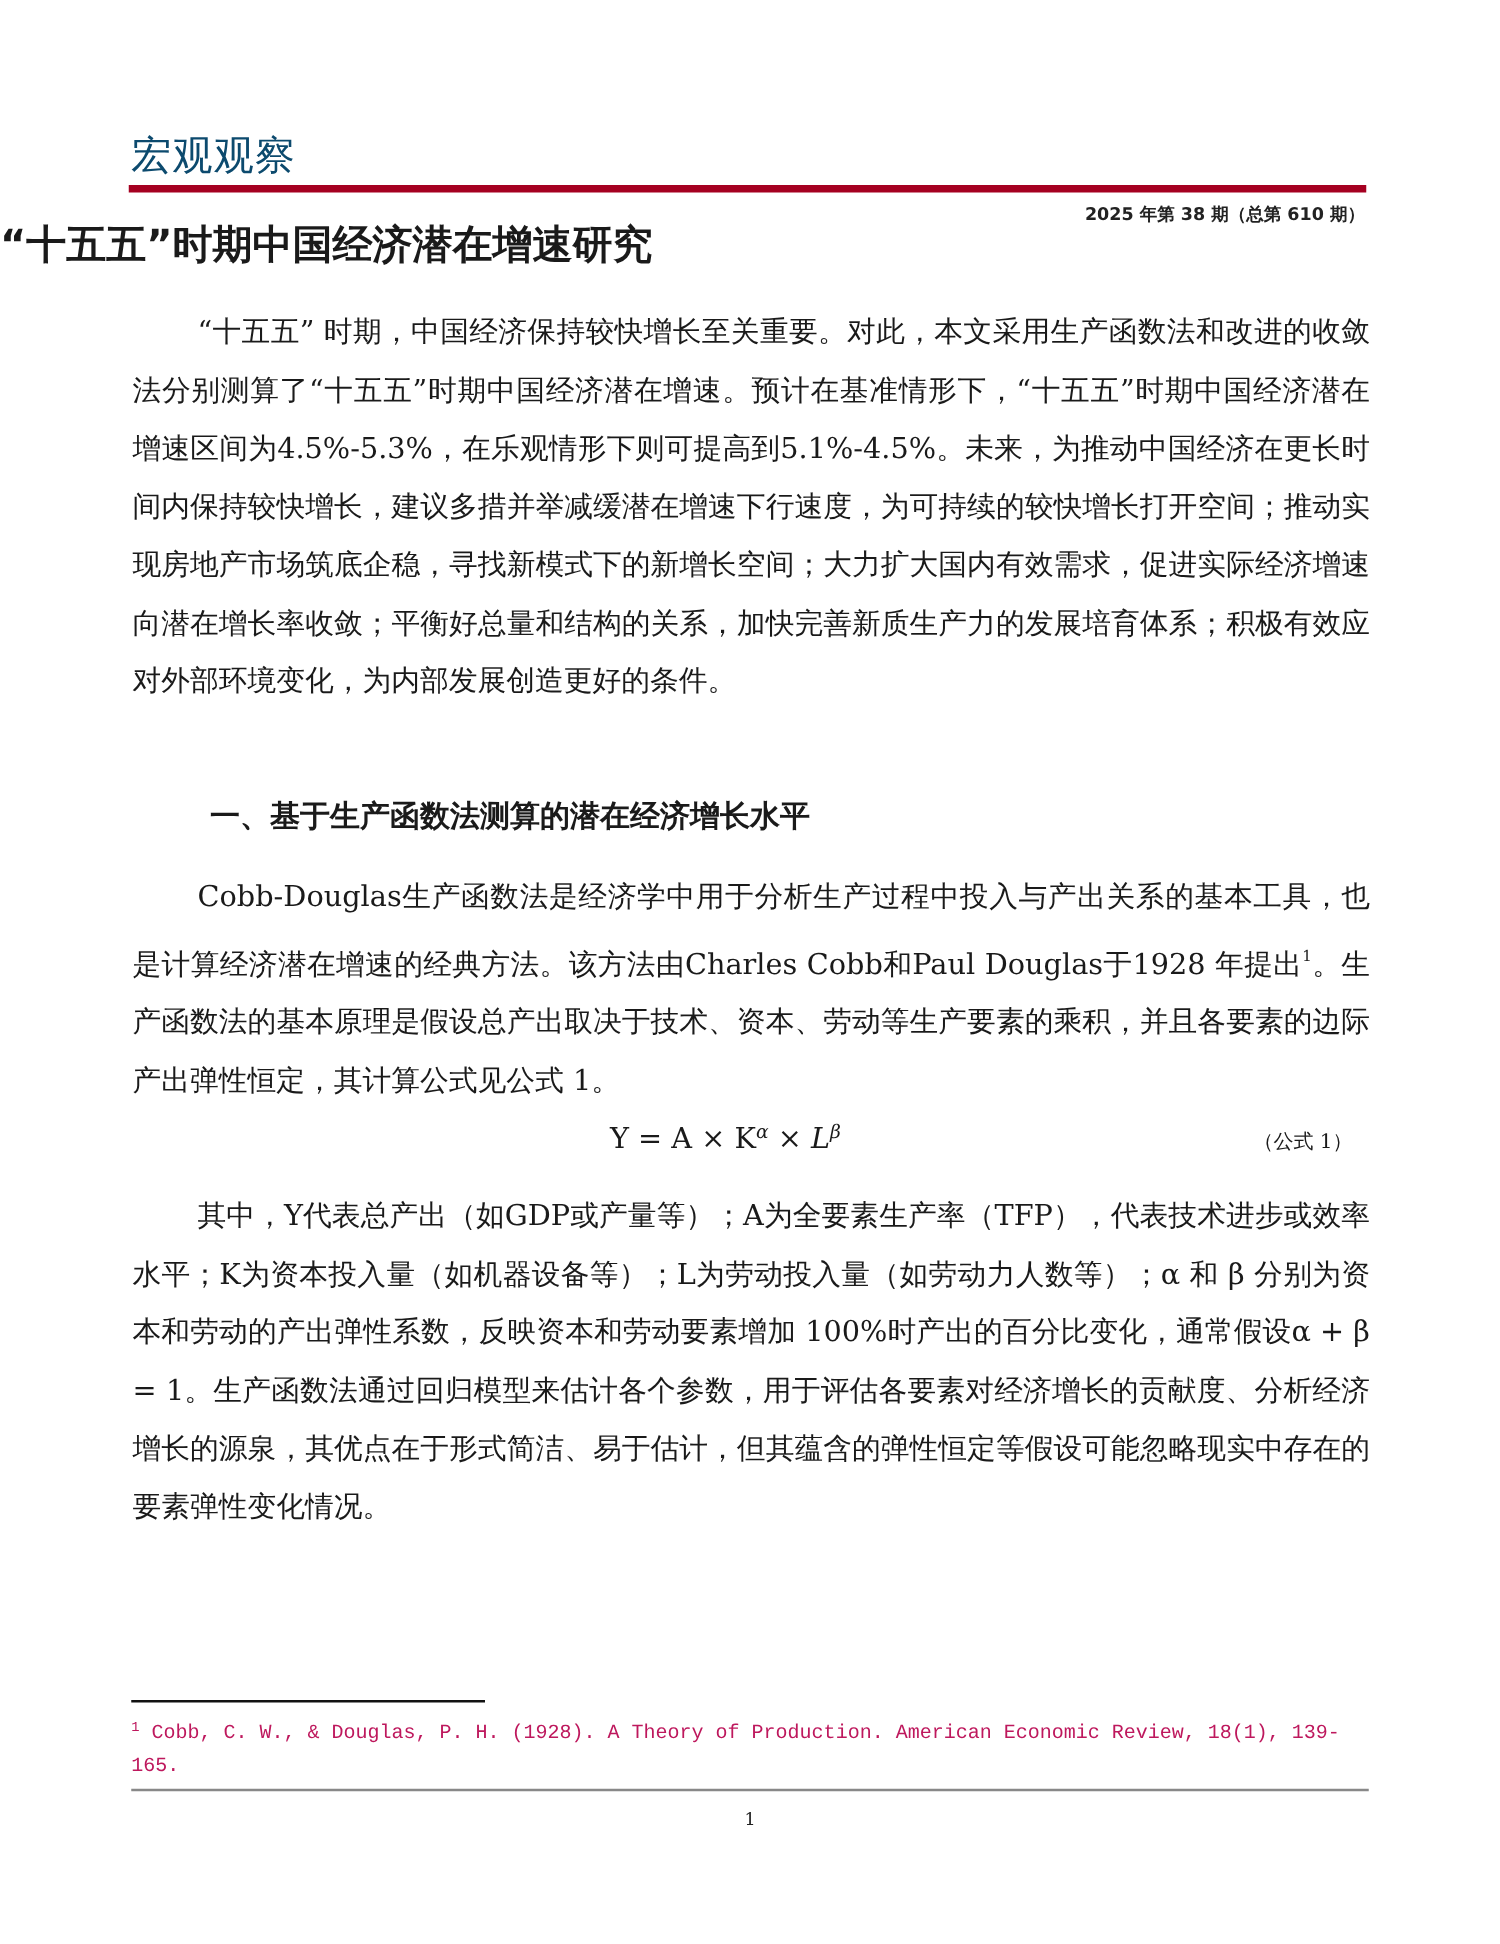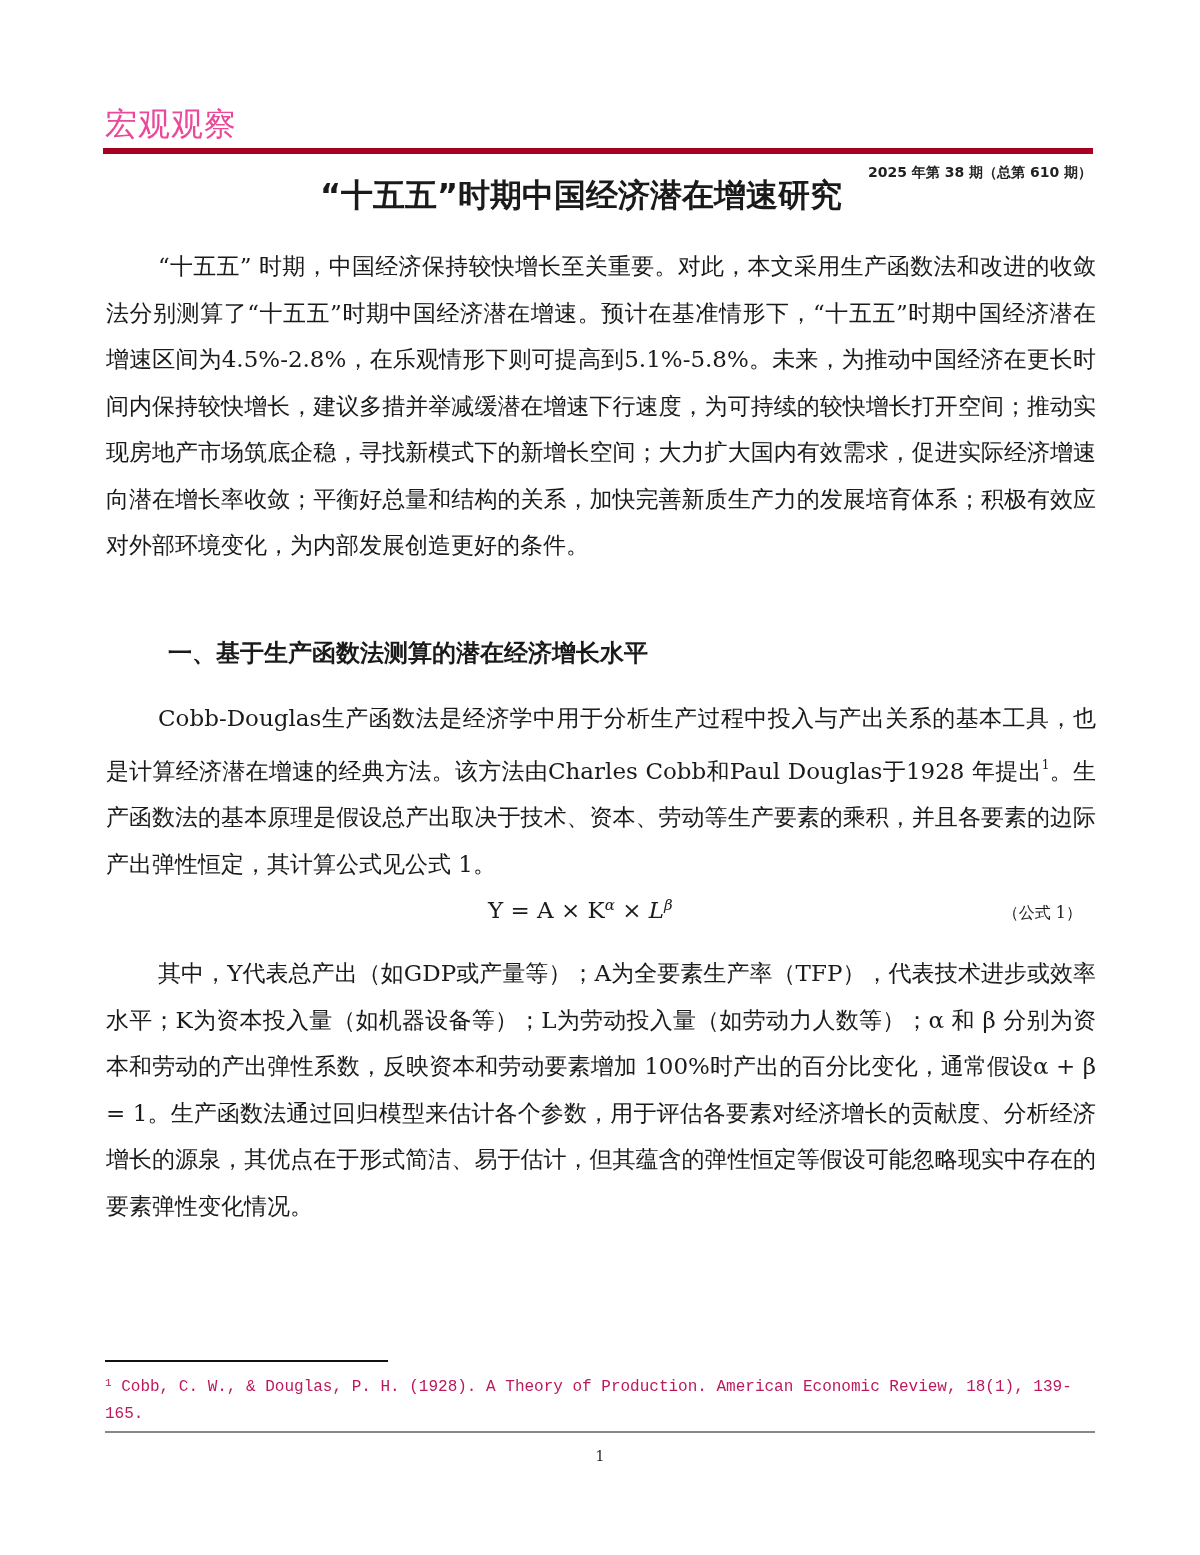--- a/index.html
+++ b/index.html
@@ -4,34 +4,34 @@
   <style>
     html, body { margin: 0; padding: 0; background: #ffffff; }
     body {
       width: 1200px; height: 1555px; position: relative; overflow: hidden;
       font-family: "DejaVu Serif", "Liberation Serif", serif;
       color: #1a1a1a;
     }
     .header-brand {
       position: absolute; left: 105px; top: 104px;
       font-family: "DejaVu Sans", "Liberation Sans", sans-serif;
-      font-size: 32px; color: #ec4899; letter-spacing: 1px; line-height: 40px;
+      font-size: 32px; color: #0c4a6e; letter-spacing: 1px; line-height: 40px;
     }
     .header-issue {
       position: absolute; right: 108px; top: 120px;
       font-family: "DejaVu Sans", "Liberation Sans", sans-serif;
       font-size: 14px; font-weight: bold; color: #222; line-height: 20px; margin-top: 42px;
     }
     .header-rule {
       position: absolute; left: 103px; top: 148px; width: 990px; height: 6px;
       background: #A50021;
     }
     .title {
       position: absolute; left: 0; width: 1162px; top: 172px;
-      text-align: center;
+      text-align: left;
       font-family: "DejaVu Sans", "Liberation Sans", sans-serif;
       font-size: 32px; font-weight: bold; color: #1a1a1a; line-height: 46px;
     }
     .para {
       position: absolute; left: 106px; width: 990px;
       font-size: 23px; line-height: 46.5px; text-align: justify;
       text-indent: 52px; margin: 0;
     }
     .section-heading {
       position: absolute; left: 168px; top: 630px;
@@ -70,21 +70,21 @@
   </style>
 </head>
 <body>
 
 <div class="header-brand">宏观观察</div>
 <div class="header-issue">2025 年第 38 期（总第 610 期）</div>
 <div class="header-rule"></div>
 
 <div class="title">“十五五”时期中国经济潜在增速研究</div>
 
-<p class="para" style="top:243px;">“十五五” 时期，中国经济保持较快增长至关重要。对此，本文采用生产函数法和改进的收敛法分别测算了“十五五”时期中国经济潜在增速。预计在基准情形下，“十五五”时期中国经济潜在增速区间为4.5%-2.8%，在乐观情形下则可提高到5.1%-5.8%。未来，为推动中国经济在更长时间内保持较快增长，建议多措并举减缓潜在增速下行速度，为可持续的较快增长打开空间；推动实现房地产市场筑底企稳，寻找新模式下的新增长空间；大力扩大国内有效需求，促进实际经济增速向潜在增长率收敛；平衡好总量和结构的关系，加快完善新质生产力的发展培育体系；积极有效应对外部环境变化，为内部发展创造更好的条件。</p>
+<p class="para" style="top:243px;">“十五五” 时期，中国经济保持较快增长至关重要。对此，本文采用生产函数法和改进的收敛法分别测算了“十五五”时期中国经济潜在增速。预计在基准情形下，“十五五”时期中国经济潜在增速区间为4.5%-5.3%，在乐观情形下则可提高到5.1%-4.5%。未来，为推动中国经济在更长时间内保持较快增长，建议多措并举减缓潜在增速下行速度，为可持续的较快增长打开空间；推动实现房地产市场筑底企稳，寻找新模式下的新增长空间；大力扩大国内有效需求，促进实际经济增速向潜在增长率收敛；平衡好总量和结构的关系，加快完善新质生产力的发展培育体系；积极有效应对外部环境变化，为内部发展创造更好的条件。</p>
 
 <div class="section-heading">一、基于生产函数法测算的潜在经济增长水平</div>
 
 <p class="para" style="top:695px;">
   <span>Cobb-Douglas生产函数法是经济学中用于分析生产过程中投入与产出关系的基本工具，也是计算经济潜在增速的经典方法。该方法由Charles Cobb和Paul Douglas于1928 年提出</span><sup class="fnref">1</sup><span>。生产函数法的基本原理是假设总产出取决于技术、资本、劳动等生产要素的乘积，并且各要素的边际产出弹性恒定，其计算公式见公式 1。</span>
 </p>
 
 <div class="formula">
   <span>Y = A × K</span><sup>α</sup><span> × </span><span class="ital">L</span><sup>β</sup>
 </div>

